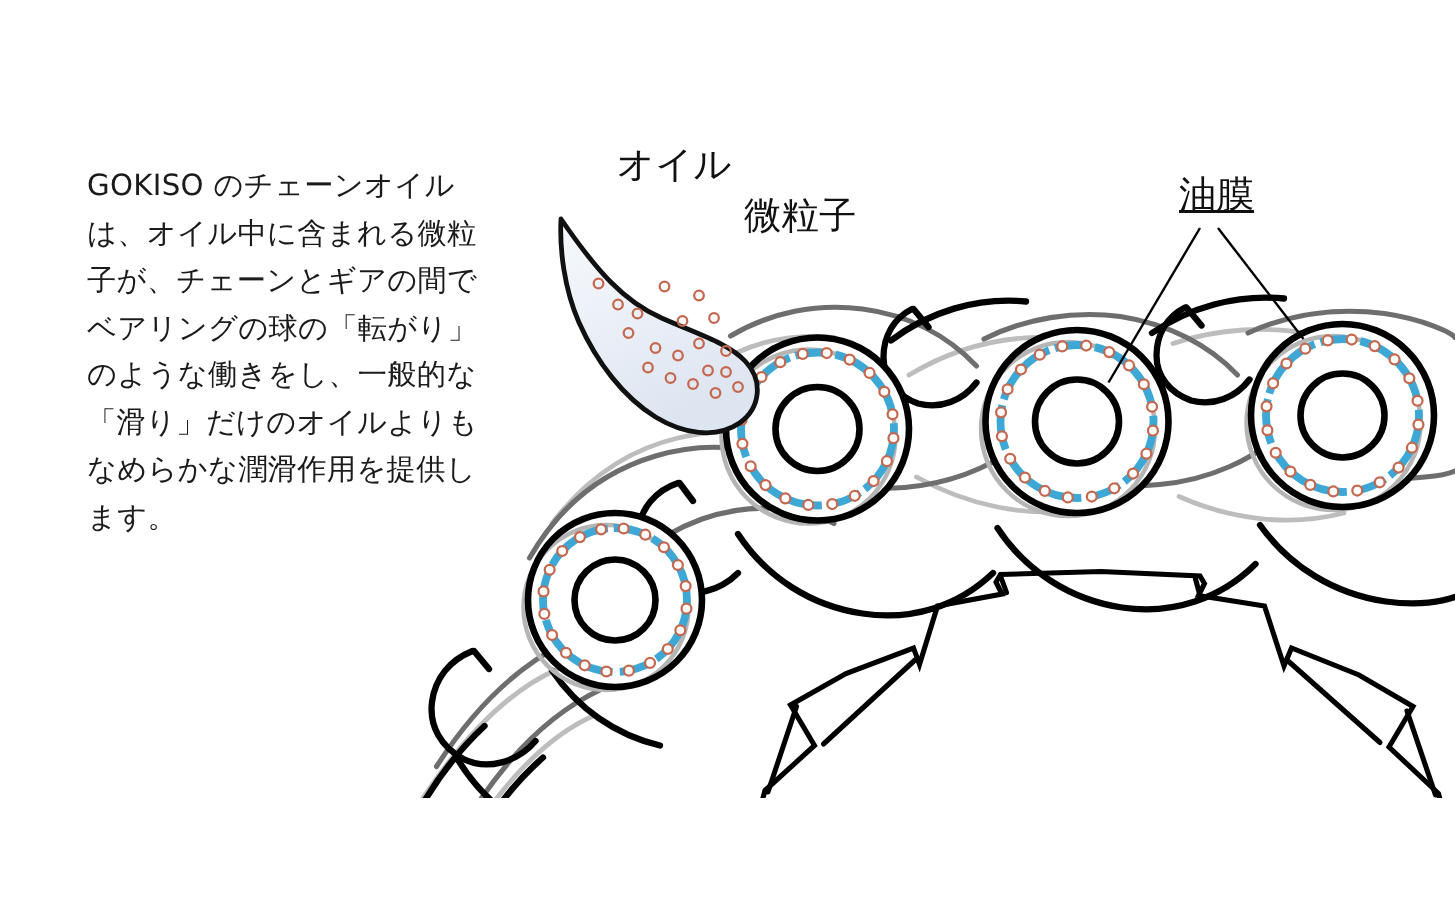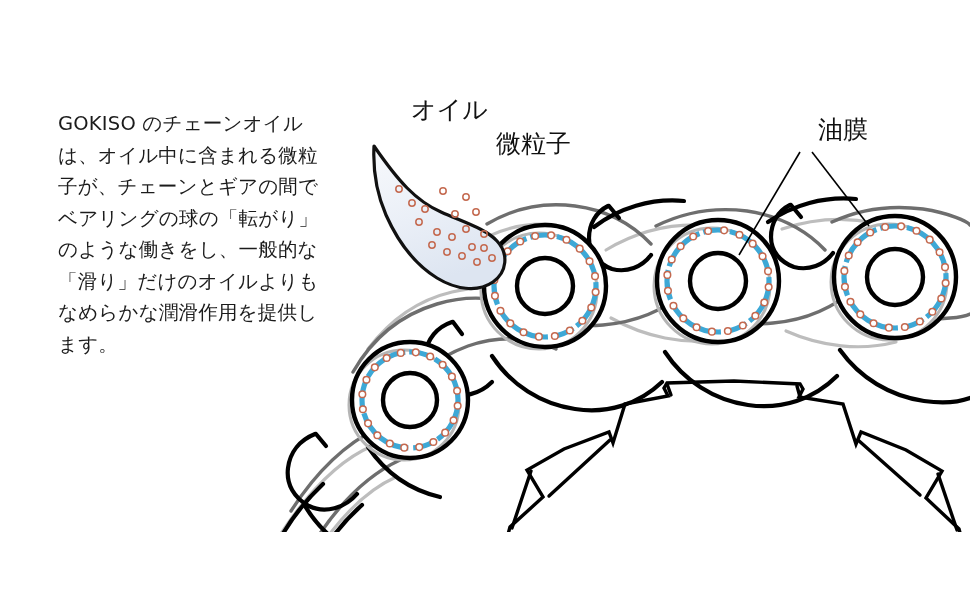--- a/index.html
+++ b/index.html
@@ -40,21 +40,21 @@
   .callout {
     position: absolute;
     color: #111111;
     font-size: 25px;
     line-height: 1.1;
     white-space: nowrap;
     font-family: "DejaVu Sans", "Liberation Sans", sans-serif;
   }
   #label-oil      { left: 411px; top: 96px; }
   #label-particle { left: 496px; top: 130px; }
-  #label-film     { left: 818px; top: 116px; }
+  #label-film     { left: 786px; top: 116px; text-decoration: underline; }
 </style>
 </head>
 <body>
 
 <div id="stage">
 
   <svg id="art" viewBox="0 0 970 600" xmlns="http://www.w3.org/2000/svg">
     <defs>
       <linearGradient id="dropGrad" x1="0" y1="0" x2="0.35" y2="1">
         <stop offset="0%" stop-color="#f7f9fc"></stop>

